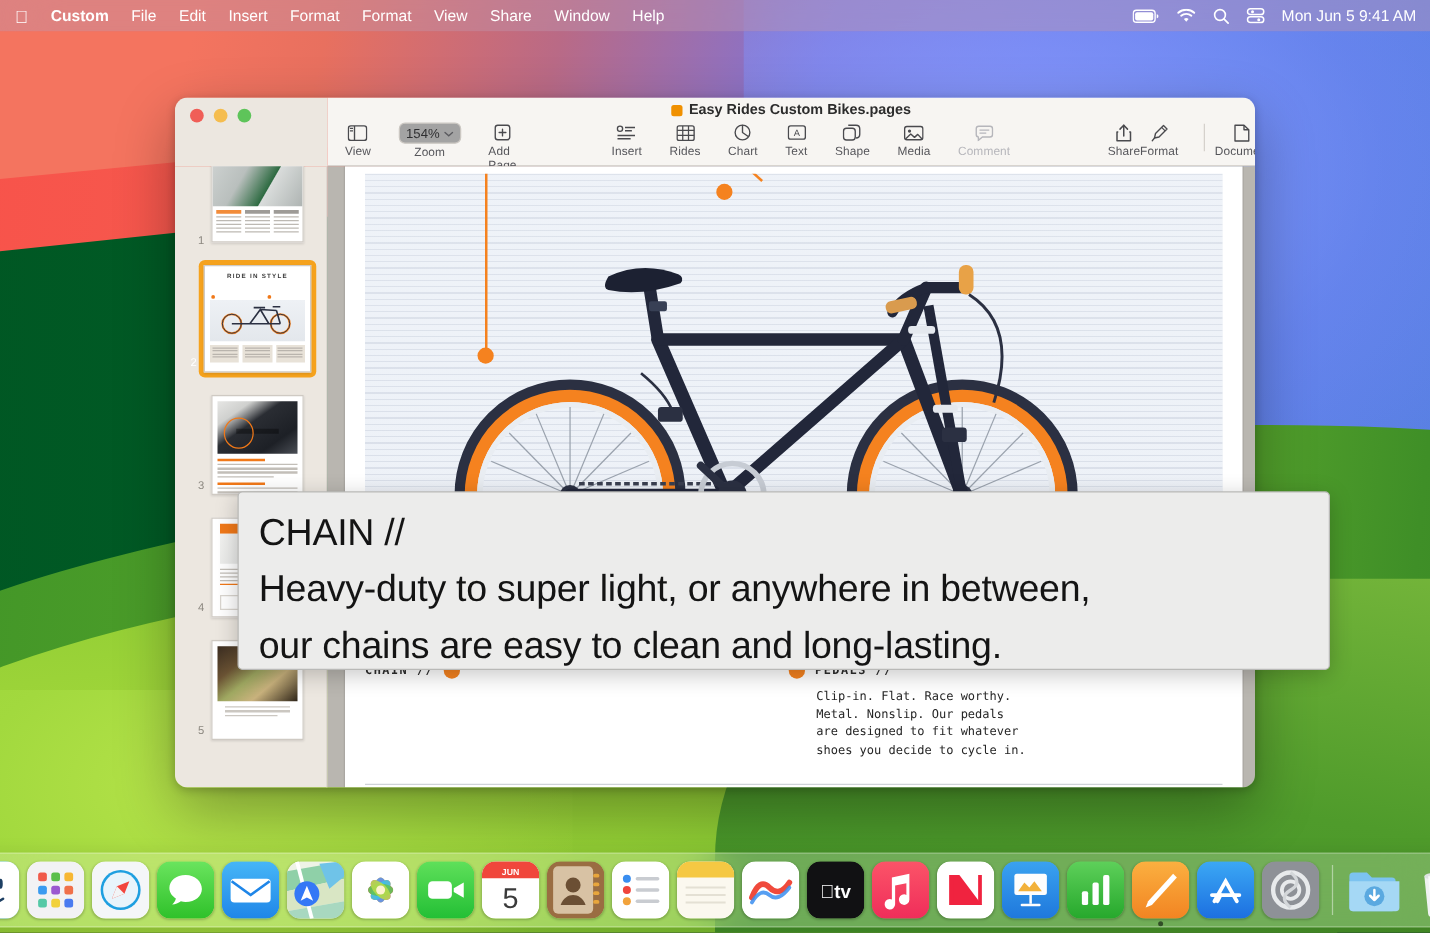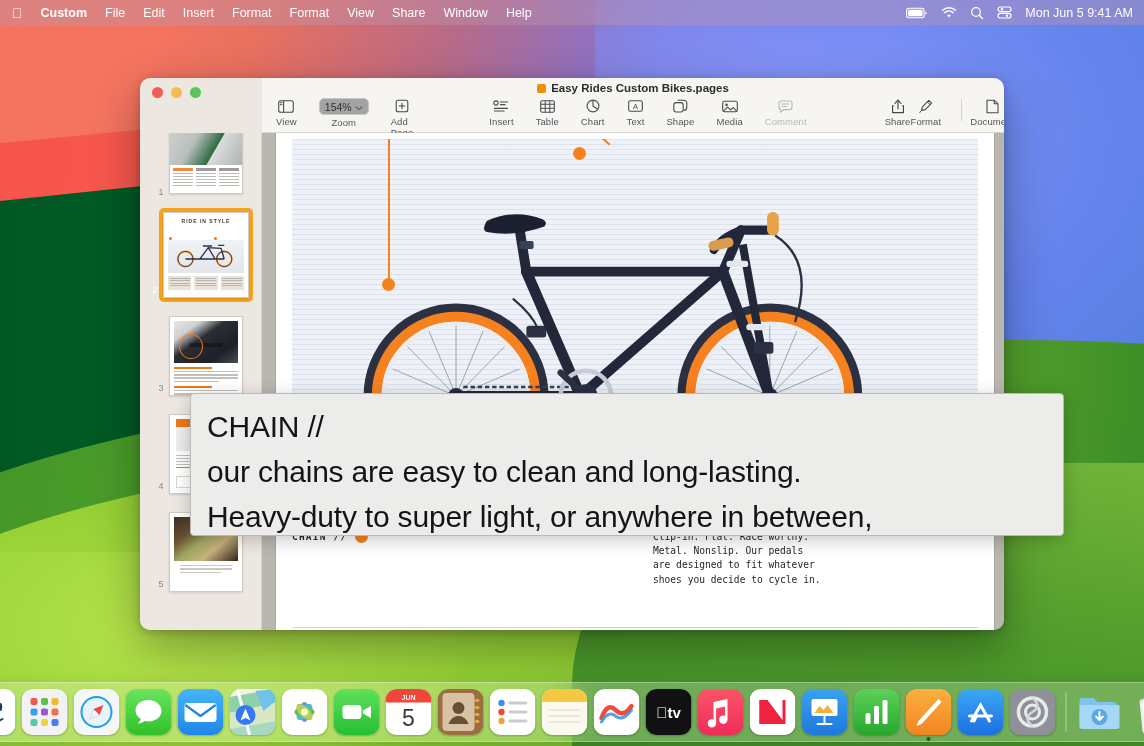--- a/index.html
+++ b/index.html
@@ -382,21 +382,21 @@
           <div class="tb">
             <span class="tb-glyph">
               <svg width="15" height="13" viewBox="0 0 15 13">
                   <rect x="0.7" y="0.7" width="13.6" height="11.6" rx="1.6" fill="none" stroke="#4a4a4e" stroke-width="1.1"></rect>
                   <line x1="0.7" y1="4.3" x2="14.3" y2="4.3" stroke="#4a4a4e" stroke-width="1.1"></line>
                   <line x1="0.7" y1="8.3" x2="14.3" y2="8.3" stroke="#4a4a4e" stroke-width="1"></line>
                   <line x1="5.2" y1="0.7" x2="5.2" y2="12.3" stroke="#4a4a4e" stroke-width="1"></line>
                   <line x1="9.8" y1="0.7" x2="9.8" y2="12.3" stroke="#4a4a4e" stroke-width="1"></line>
                 </svg>
             </span>
-            <span class="lab">Table</span>
+            <span class="lab">Rides</span>
           </div>
           <div class="tb">
             <span class="tb-glyph">
               <svg width="14" height="14" viewBox="0 0 14 14">
                   <circle cx="7" cy="7" r="5.9" fill="none" stroke="#4a4a4e" stroke-width="1.1"></circle>
                   <path d="M7 7V1.4M7 7l4.3 3" stroke="#4a4a4e" stroke-width="1.1" stroke-linecap="round"></path>
                 </svg>
             </span>
             <span class="lab">Chart</span>
           </div>
@@ -714,36 +714,40 @@
         </div>
 
         <div id="cols">
           <div class="col">
             <div class="col-h">
               <span>CHAIN //</span>
               <span class="col-dot"></span>
             </div>
           </div>
           <div class="col right">
+            <div class="col-h">
+              <span class="col-dot"></span>
+              <span>PEDALS //</span>
+            </div>
             <div class="col-b">Clip-in. Flat. Race worthy.
 Metal. Nonslip. Our pedals
 are designed to fit whatever
 shoes you decide to cycle in.</div>
           </div>
         </div>
         <div id="col-rule"></div>
       </div>
     </div>
   </div>
 </div>
 
 <div id="magnifier">
   <div class="m-line">CHAIN //</div>
+  <div class="m-line">Heavy-duty to super light, or anywhere in between,</div>
   <div class="m-line">our chains are easy to clean and long-lasting.</div>
-  <div class="m-line">Heavy-duty to super light, or anywhere in between,</div>
 </div>
 
 <div id="dock">
 
   <div class="dock-item">
     <span class="dock-icon">
       <svg width="46" height="46" viewBox="0 0 46 46">
         <defs>
             <linearGradient id="fnd" x1="0" y1="0" x2="0" y2="1">
               <stop offset="0" stop-color="#3fb7f5"></stop>

